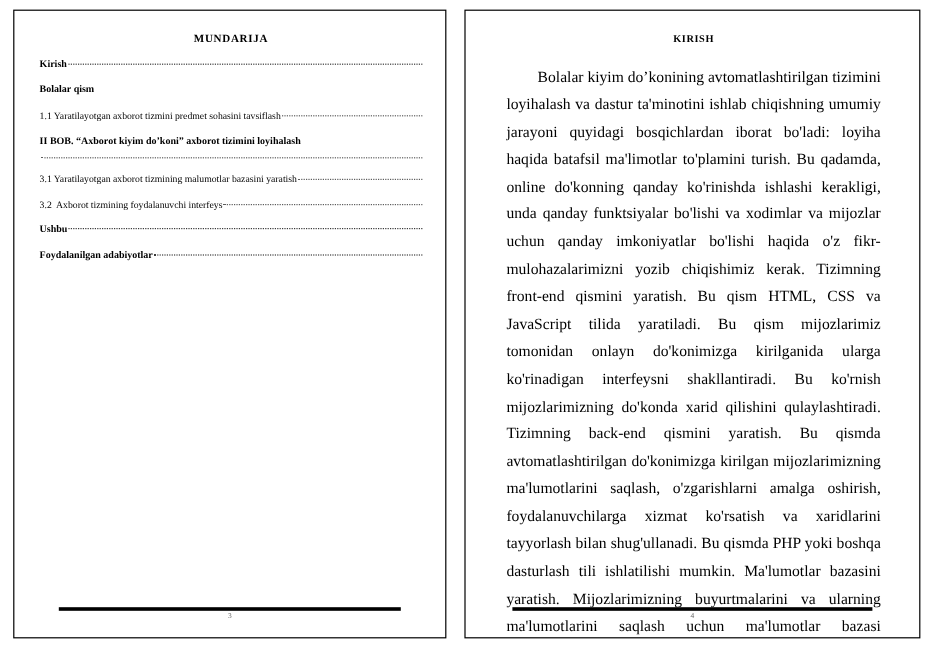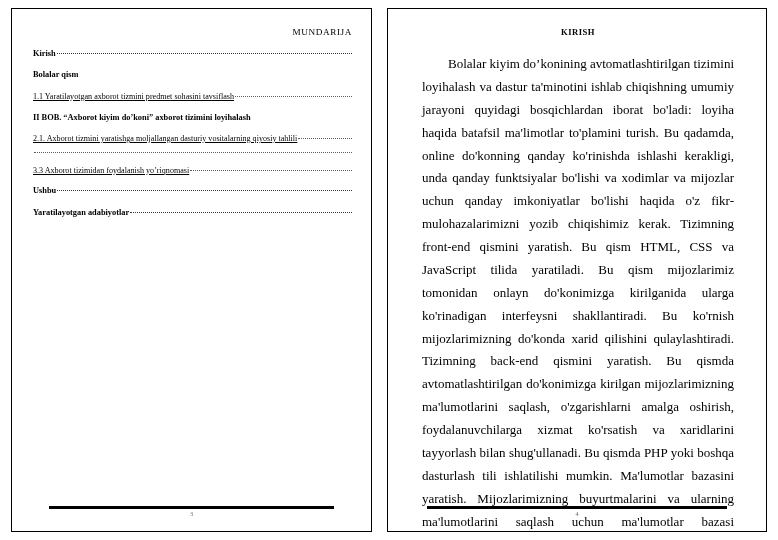--- a/index.html
+++ b/index.html
@@ -40,39 +40,39 @@
     right: 0;
     top: 0;
     bottom: 0;
   }
 
   
   .toc-wrap {
     padding: 18px 19px 0 21px;
   }
   .toc-title {
-    text-align: right;
-    font-weight: normal;
+    text-align: center;
+    font-weight: bold;
     font-size: 9.2px;
     letter-spacing: 0.6px;
     margin: 0 0 11px 0;
   }
   .toc-list {
     margin: 0;
     padding: 0;
     list-style: none;
   }
   .toc-entry {
     font-size: 8.1px;
     line-height: 1.42;
     margin-bottom: 9.5px;
     text-align: justify;
   }
   .toc-entry.bold  { font-weight: bold; font-size: 8.35px; }
-  .toc-entry.plain { font-weight: normal; text-decoration: underline; }
+  .toc-entry.plain { font-weight: normal; }
 
   .leader-row {
     display: flex;
     align-items: baseline;
     width: 100%;
   }
   .leader-text { white-space: pre-wrap; }
   .leader-fill {
     flex: 1 1 auto;
     min-width: 6px;
@@ -144,44 +144,44 @@
             <div class="toc-entry bold"><span>Bolalar qism</span></div>
             <div class="toc-entry plain">
               <div class="leader-row">
                 <span class="leader-text">1.1 Yaratilayotgan axborot tizmini predmet sohasini tavsiflash</span>
                 <span class="leader-fill"></span>
               </div>
             </div>
             <div class="toc-entry bold"><span>II BOB. “Axborot kiyim do’koni”  axborot tizimini loyihalash</span></div>
             <div class="toc-entry plain">
               <div class="leader-row">
-                <span class="leader-text">2.1. Axborot tizmini yaratishga moljallangan dasturiy vositalarning qiyosiy tahlili</span>
-                <span class="leader-fill"></span>
-              </div>
-            </div>
-            <div class="toc-entry plain">
-              <div class="leader-row">
-                <span class="leader-fill"></span>
-              </div>
-            </div>
-            <div class="toc-entry plain">
-              <div class="leader-row">
-                <span class="leader-text">3.3 Axborot tizimidan foydalanish yo’riqnomasi</span>
+                <span class="leader-fill"></span>
+              </div>
+            </div>
+            <div class="toc-entry plain">
+              <div class="leader-row">
+                <span class="leader-text">3.1 Yaratilayotgan axborot tizmining malumotlar bazasini yaratish</span>
+                <span class="leader-fill"></span>
+              </div>
+            </div>
+            <div class="toc-entry plain">
+              <div class="leader-row">
+                <span class="leader-text">3.2  Axborot tizmining foydalanuvchi interfeys</span>
                 <span class="leader-fill"></span>
               </div>
             </div>
             <div class="toc-entry bold">
               <div class="leader-row">
                 <span class="leader-text">Ushbu</span>
                 <span class="leader-fill"></span>
               </div>
             </div>
             <div class="toc-entry bold">
               <div class="leader-row">
-                <span class="leader-text">Yaratilayotgan adabiyotlar</span>
+                <span class="leader-text">Foydalanilgan adabiyotlar</span>
                 <span class="leader-fill"></span>
               </div>
             </div>
           </div>
       </div>
     </div>
     <div class="page-footer">
       <div class="footer-rule"></div>
       <div class="footer-num">3</div>
     </div>

